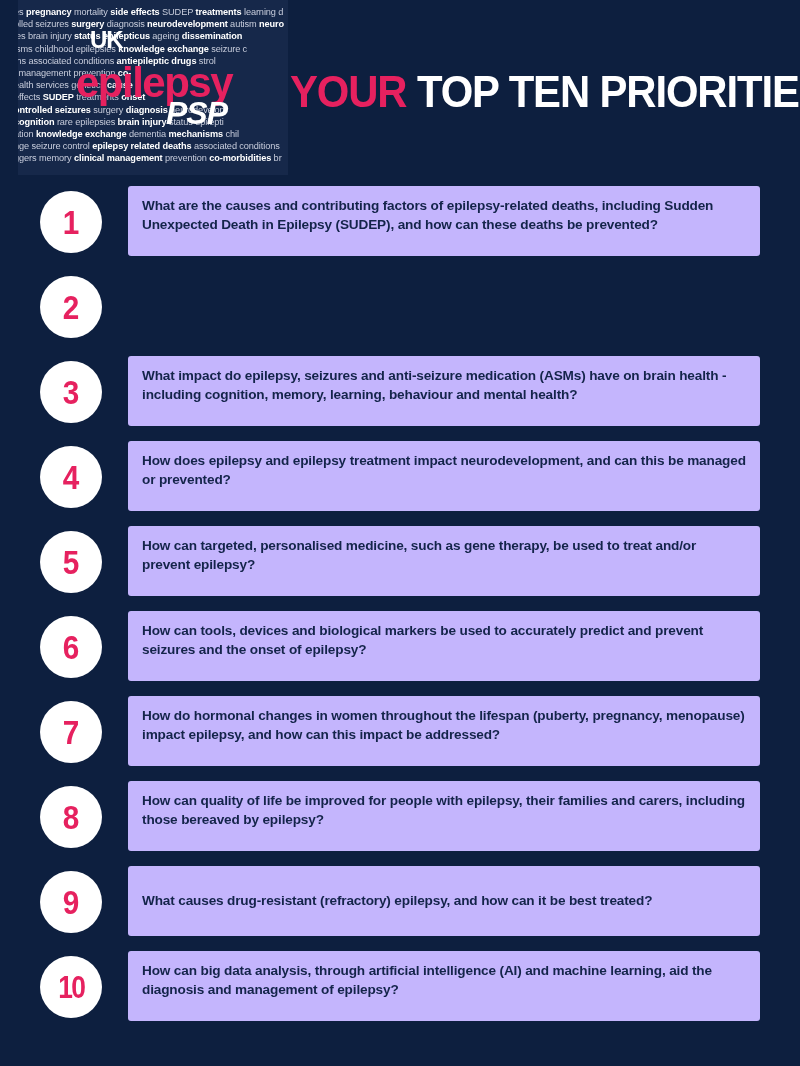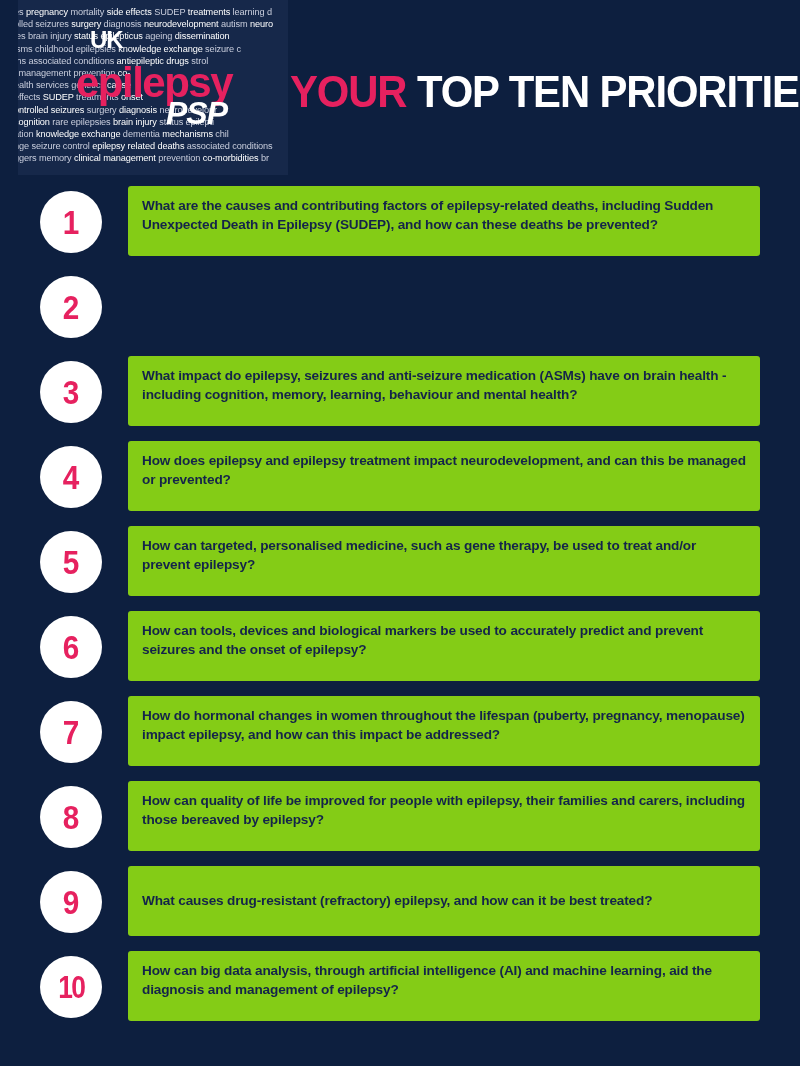--- a/index.html
+++ b/index.html
@@ -53,21 +53,21 @@
     display: block;
     white-space: nowrap;
     font-size: 9.2px;
     line-height: 12.2px;
     color: #c9cedd;
     letter-spacing: -0.1px;
     margin-left: -6px;
   }
   .wc-line b {
     color: #ffffff;
-    font-weight: normal;
+    font-weight: bold;
   }
 
   
   .wc-big {
     position: absolute;
     font-weight: bold;
     line-height: 1;
   }
   .wc-uk {
     left: 72px;
@@ -149,21 +149,21 @@
     letter-spacing: -2px;
     transform: scaleX(0.85);
   }
 
   .card {
     position: absolute;
     left: 128px;
     top: 0;
     width: 632px;
     height: 70px;
-    background: #84cc16;
+    background: #c4b5fd;
     border-radius: 3px;
     box-sizing: border-box;
     display: flex;
     align-items: center;
     padding: 0 14px 0 14px;
   }
   .card.multiline {
     align-items: flex-start;
     padding-top: 11px;
   }

